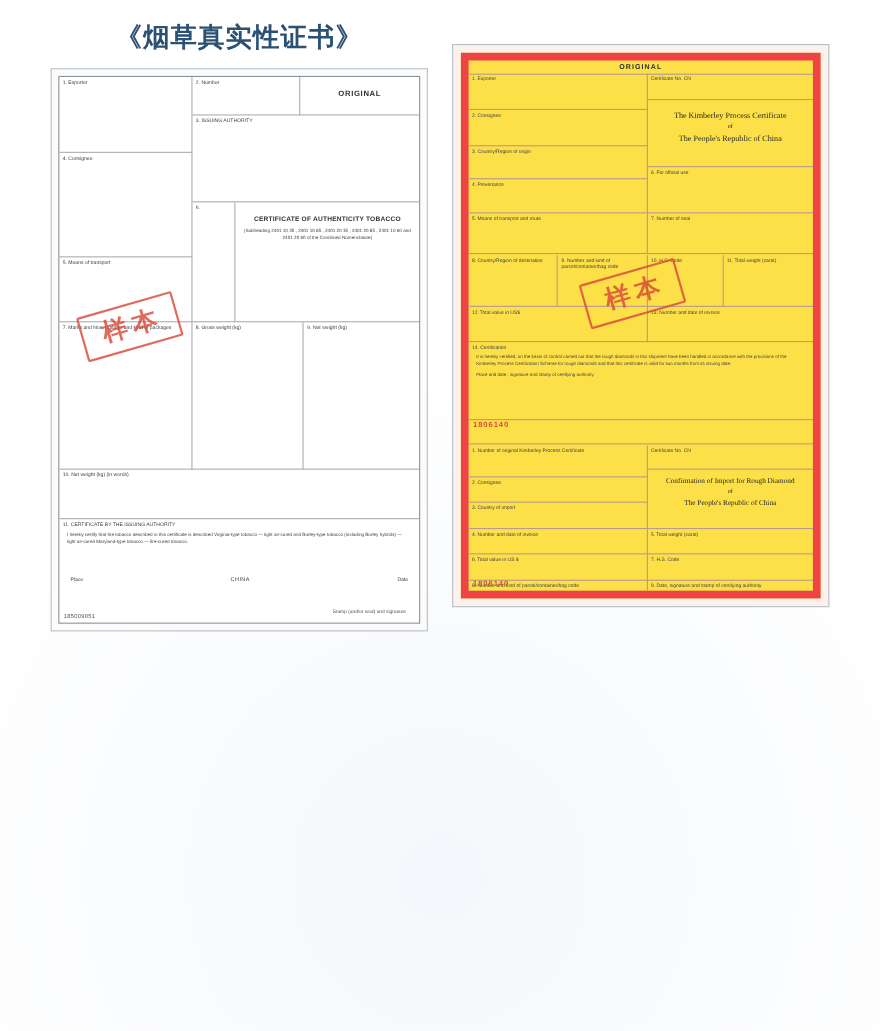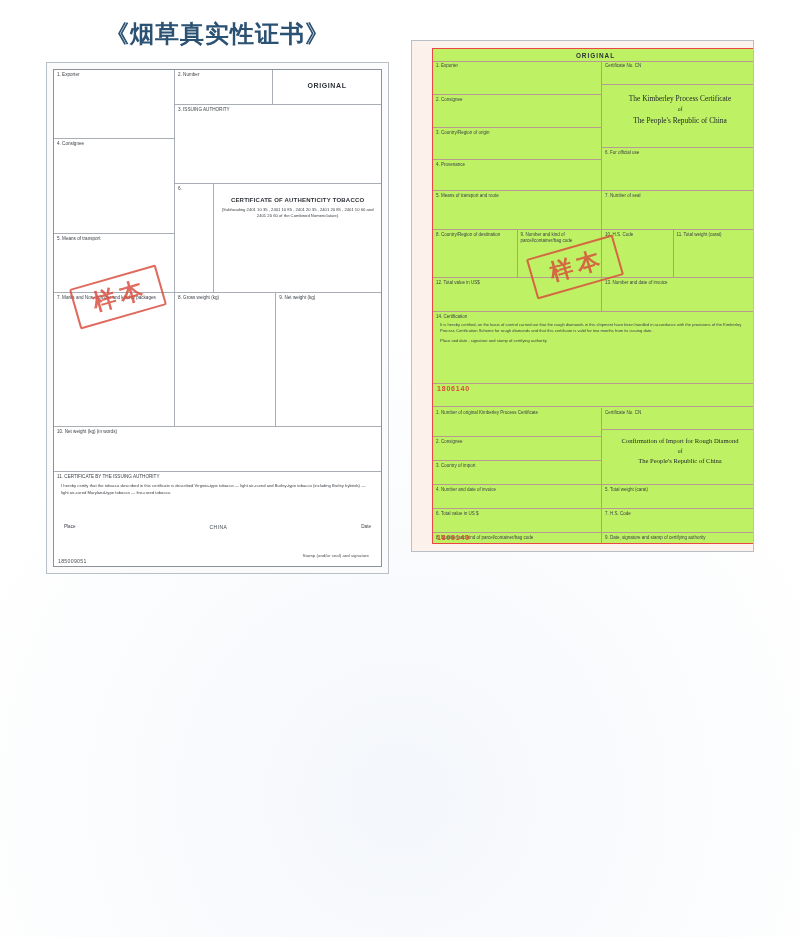--- a/index.html
+++ b/index.html
@@ -213,24 +213,23 @@
     font-size: 23px;
     line-height: 36px;
     text-indent: 5px;
   }
 
   
   .k-sheet {
     position: relative;
     width: 100%;
     height: 100%;
-    background: #bef264;
-    border: 1px solid #ef4444;
-    box-sizing: border-box;
-    margin-left: 13px;
+    background: #fde047;
+    border: 7px solid #ef4444;
+    box-sizing: border-box;
   }
   .k-orig {
     text-align: center;
     font-size: 6.4px;
     font-weight: bold;
     letter-spacing: 1px;
     color: #2c3137;
     padding: 3px 0 2px;
     border-bottom: 1px solid #b79a90;
   }

